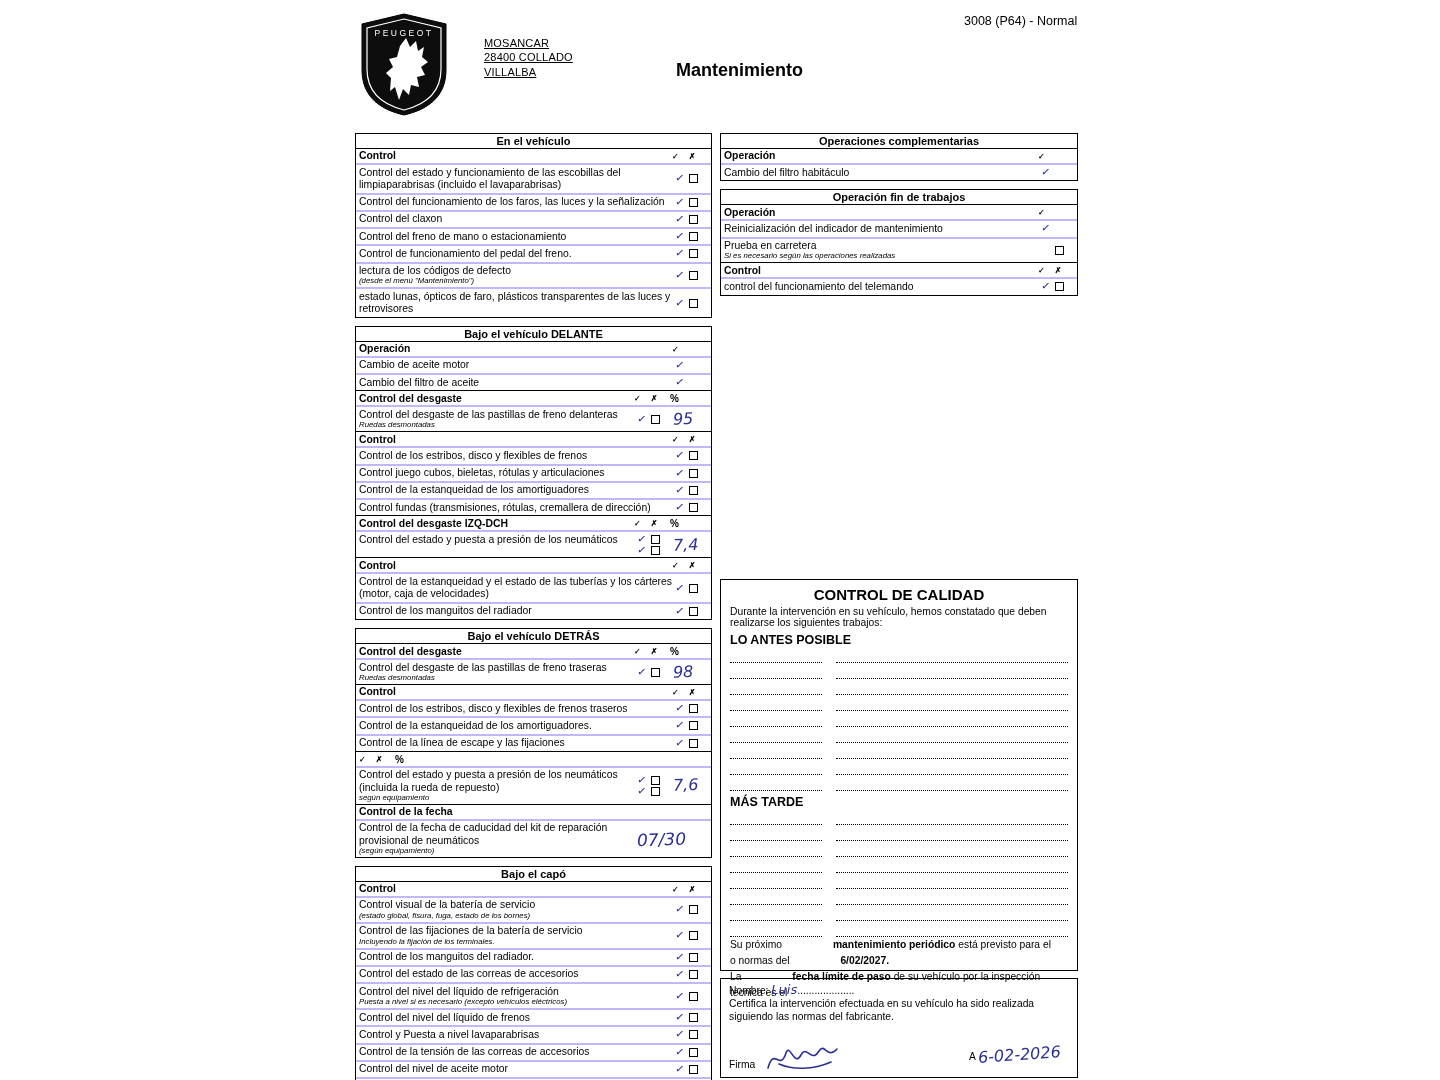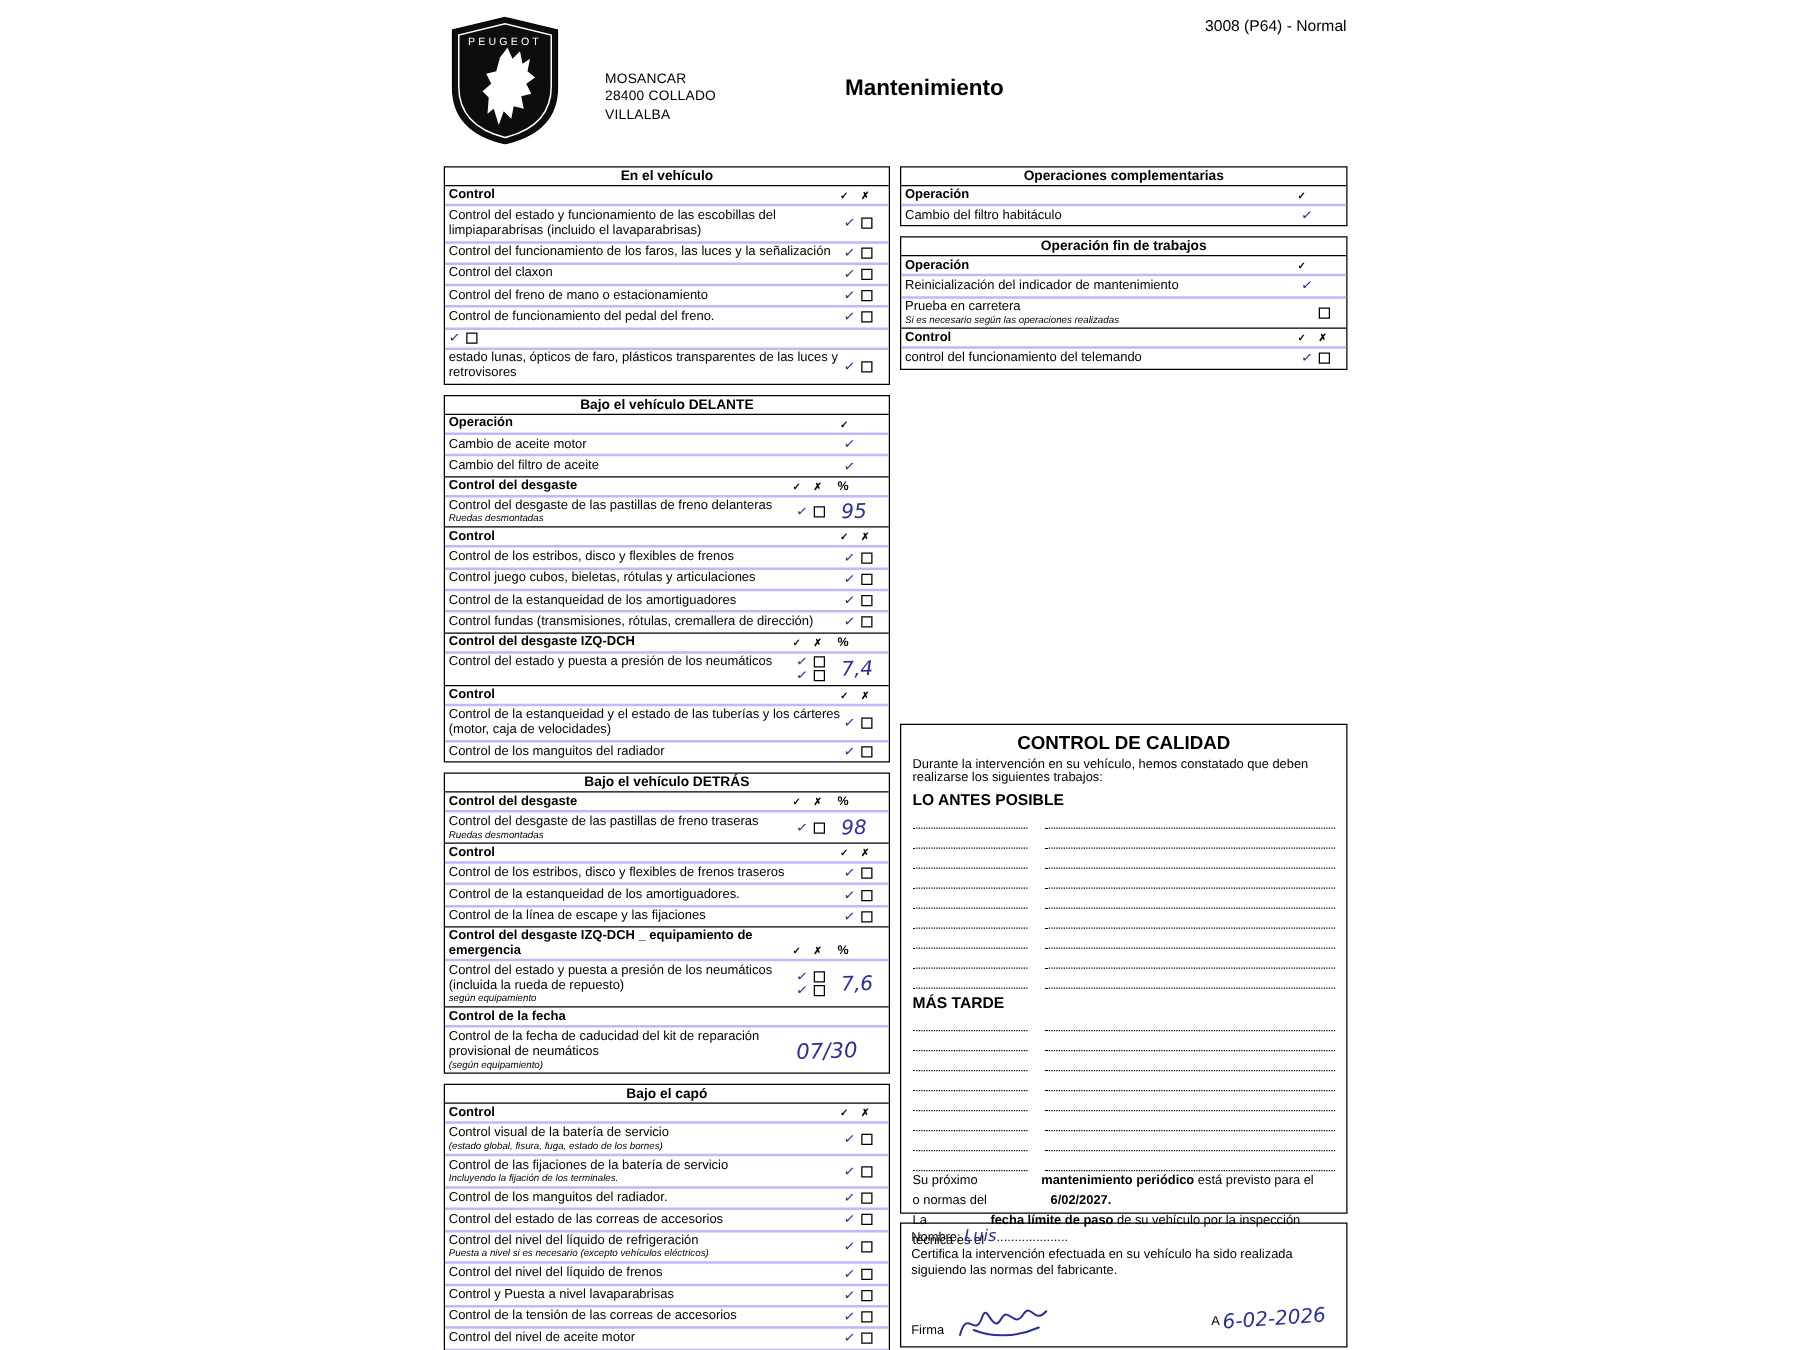--- a/index.html
+++ b/index.html
@@ -3,21 +3,21 @@
 <meta charset="utf-8">
 <style>
   :root{ --ink:#2b2f96; }
   html,body{margin:0;padding:0;background:#ffffff;}
   .page{
     position:relative; width:1440px; height:1080px; background:#fff;
     font-family:"Liberation Sans", sans-serif; color:#000; overflow:hidden;
   }
   
   .logo{ position:absolute; left:358px; top:12px; width:92px; height:104px; }
-  .dealer{ position:absolute; left:484px; top:56px; font-size:11px; line-height:1.3; letter-spacing:.2px; }
+  .dealer{ position:absolute; left:484px; top:36px; font-size:11px; line-height:1.3; letter-spacing:.2px;text-decoration:underline; }
   .doc-title{ position:absolute; left:676px; top:60px; font-size:18px; font-weight:bold; }
   .model{ position:absolute; left:964px; top:14px; font-size:12.5px; }
 
   
   .col-left { position:absolute; left:355px; top:133px; width:357px; }
   .col-right{ position:absolute; left:720px; top:133px; width:358px; }
 
   
   .tbl{ border:1.5px solid #000; margin-bottom:8px; background:#fff; }
   .tbl-title{ border-bottom:1.5px solid #000; text-align:center; font-weight:bold; font-size:11px; padding:1px 2px; }
@@ -141,20 +141,24 @@
             <div>Control de funcionamiento del pedal del freno.</div>
           </div>
           <div class="rchecks">
             <div class="mline">
               <span class="mark">✓</span>
               <span class="box"></span>
             </div>
           </div>
         </div>
         <div class="row">
+          <div class="rtext">
+            <div>lectura de los códigos de defecto</div>
+            <div class="note">(desde el menú "Mantenimiento")</div>
+          </div>
           <div class="rchecks">
             <div class="mline">
               <span class="mark">✓</span>
               <span class="box"></span>
             </div>
           </div>
         </div>
         <div class="row">
           <div class="rtext">
             <div>estado lunas, ópticos de faro, plásticos transparentes de las luces y retrovisores</div>
@@ -378,21 +382,20 @@
             <div>Control de la línea de escape y las fijaciones</div>
           </div>
           <div class="rchecks">
             <div class="mline">
               <span class="mark">✓</span>
               <span class="box"></span>
             </div>
           </div>
         </div>
         <div class="sec-head">
-          <div class="sec-label">Control del desgaste IZQ-DCH _ equipamiento de emergencia</div>
           <div class="sec-cols">
             <span>✓</span>
             <span>✗</span>
           </div>
           <div class="sec-pct">%</div>
         </div>
         <div class="row">
           <div class="rtext">
             <div>Control del estado y puesta a presión de los neumáticos (incluida la rueda de repuesto)</div>
             <div class="note">según equipamiento</div>

